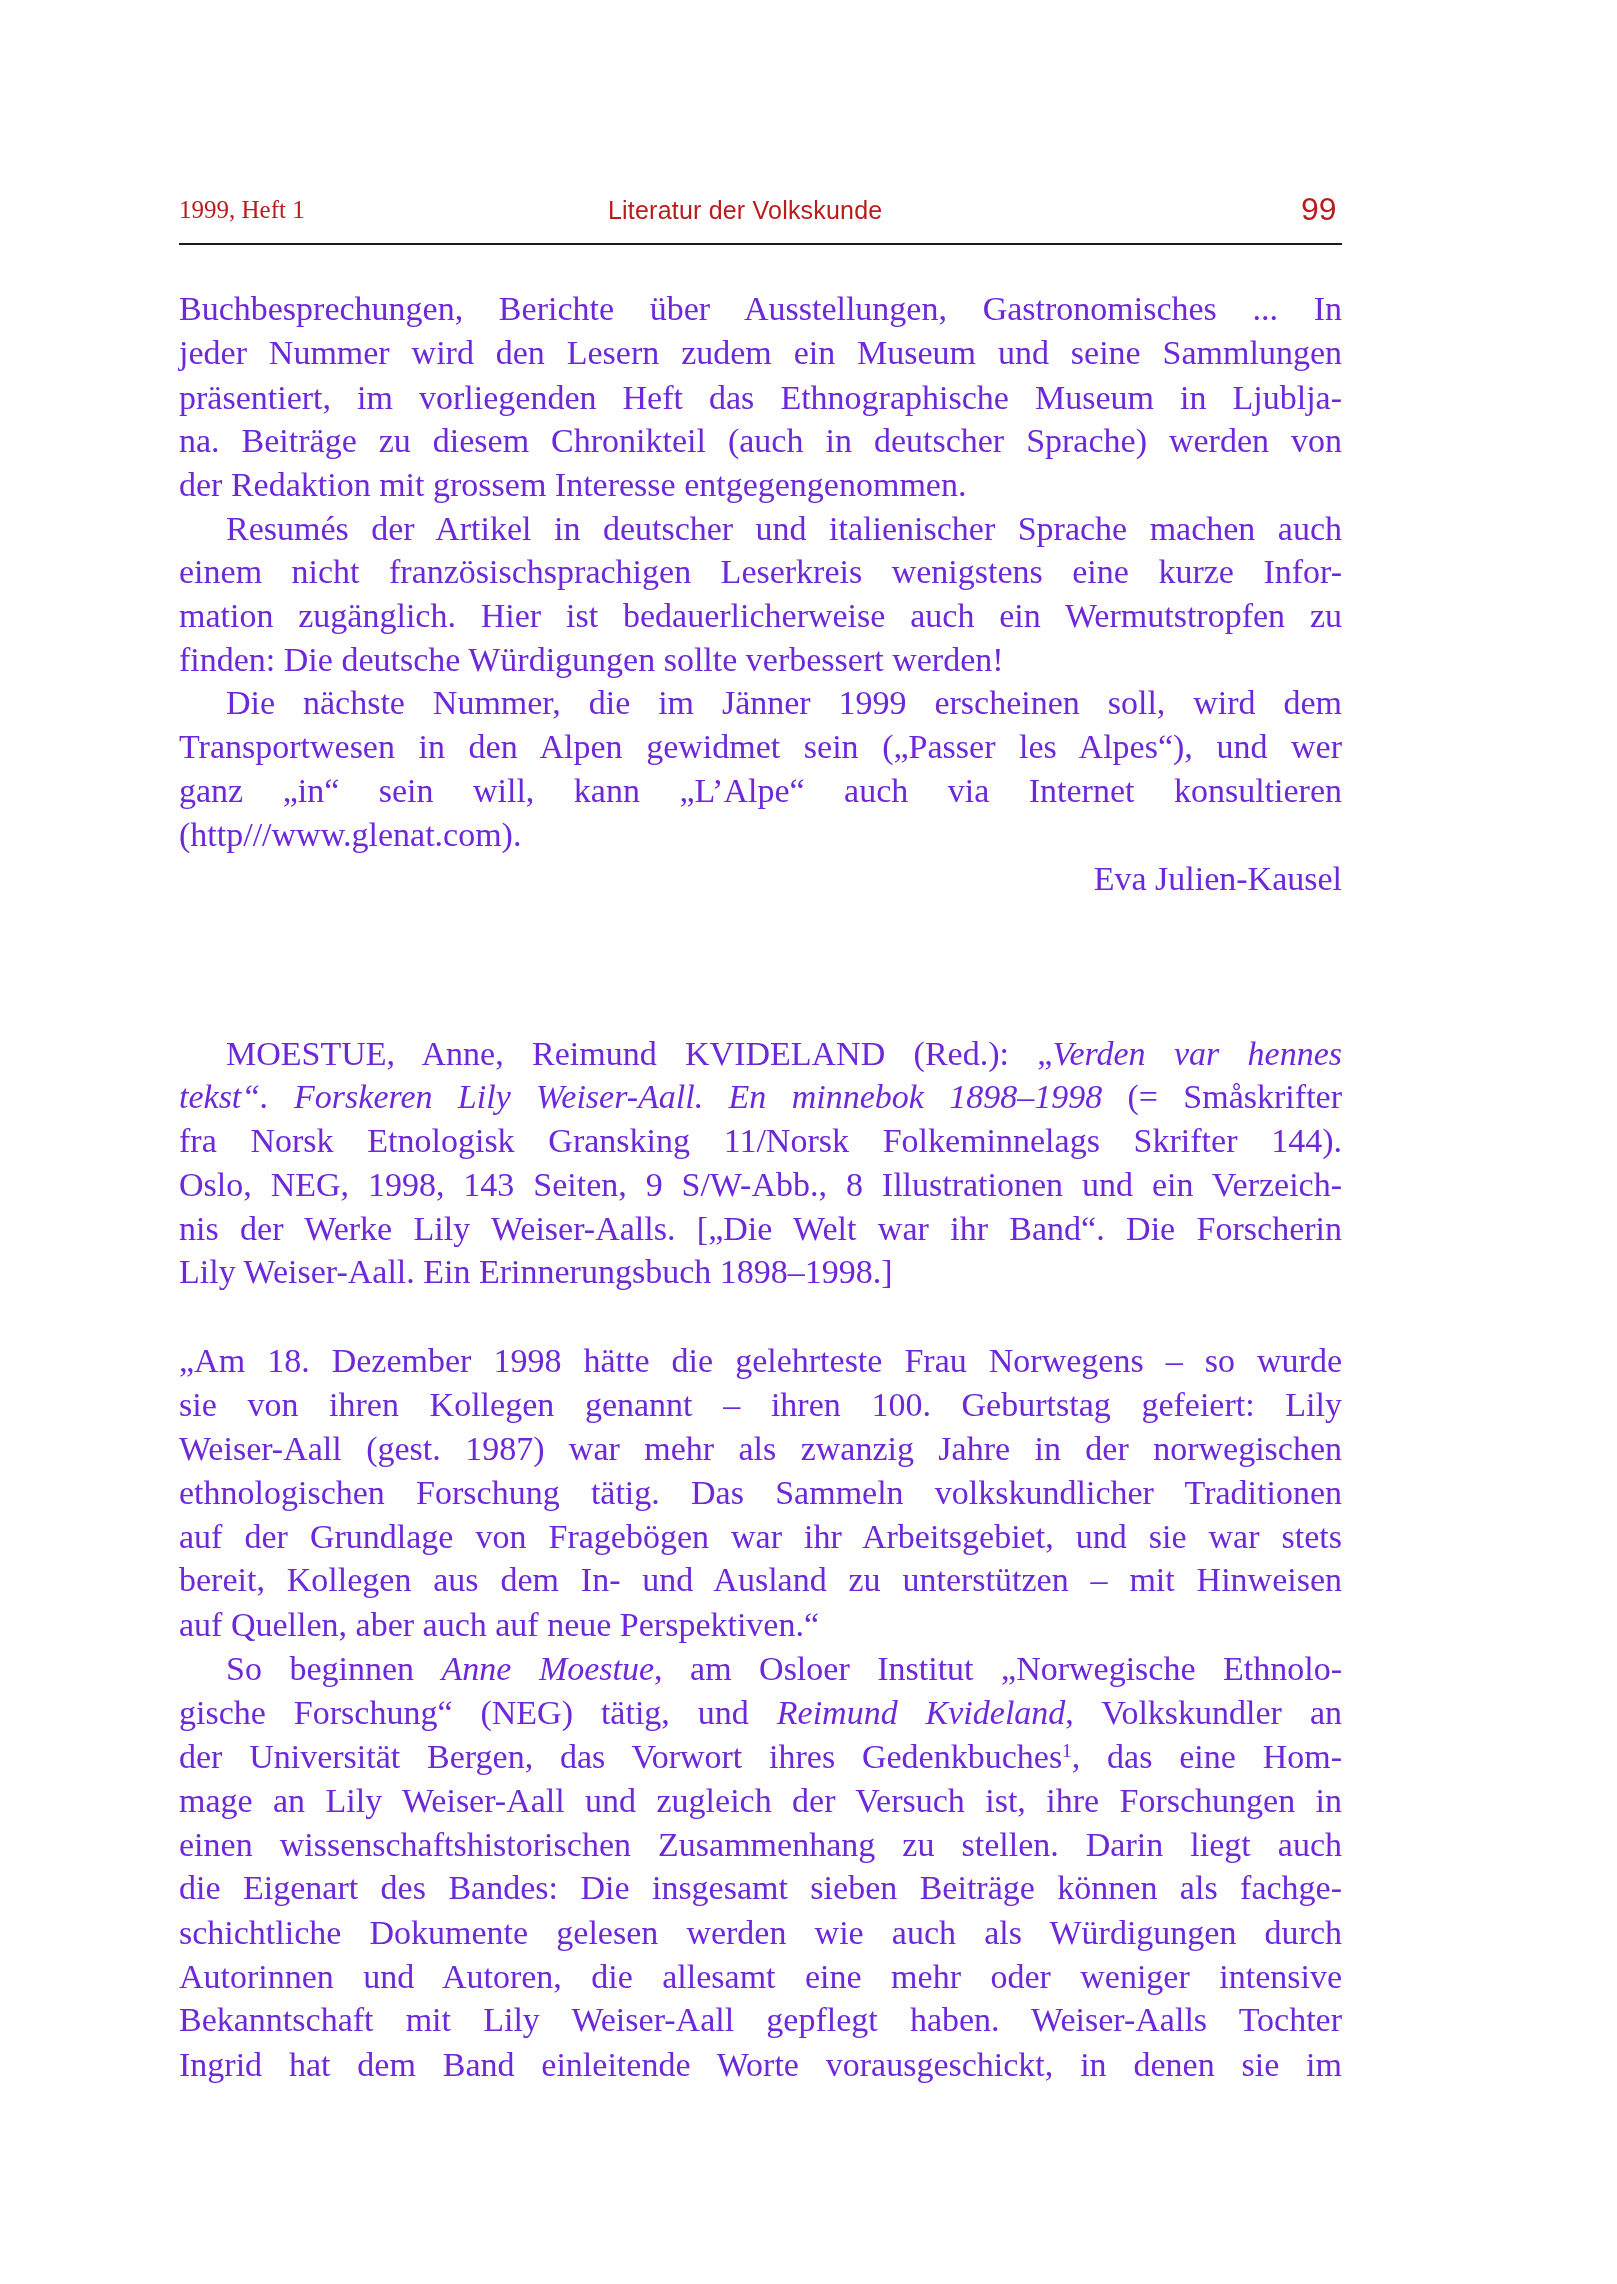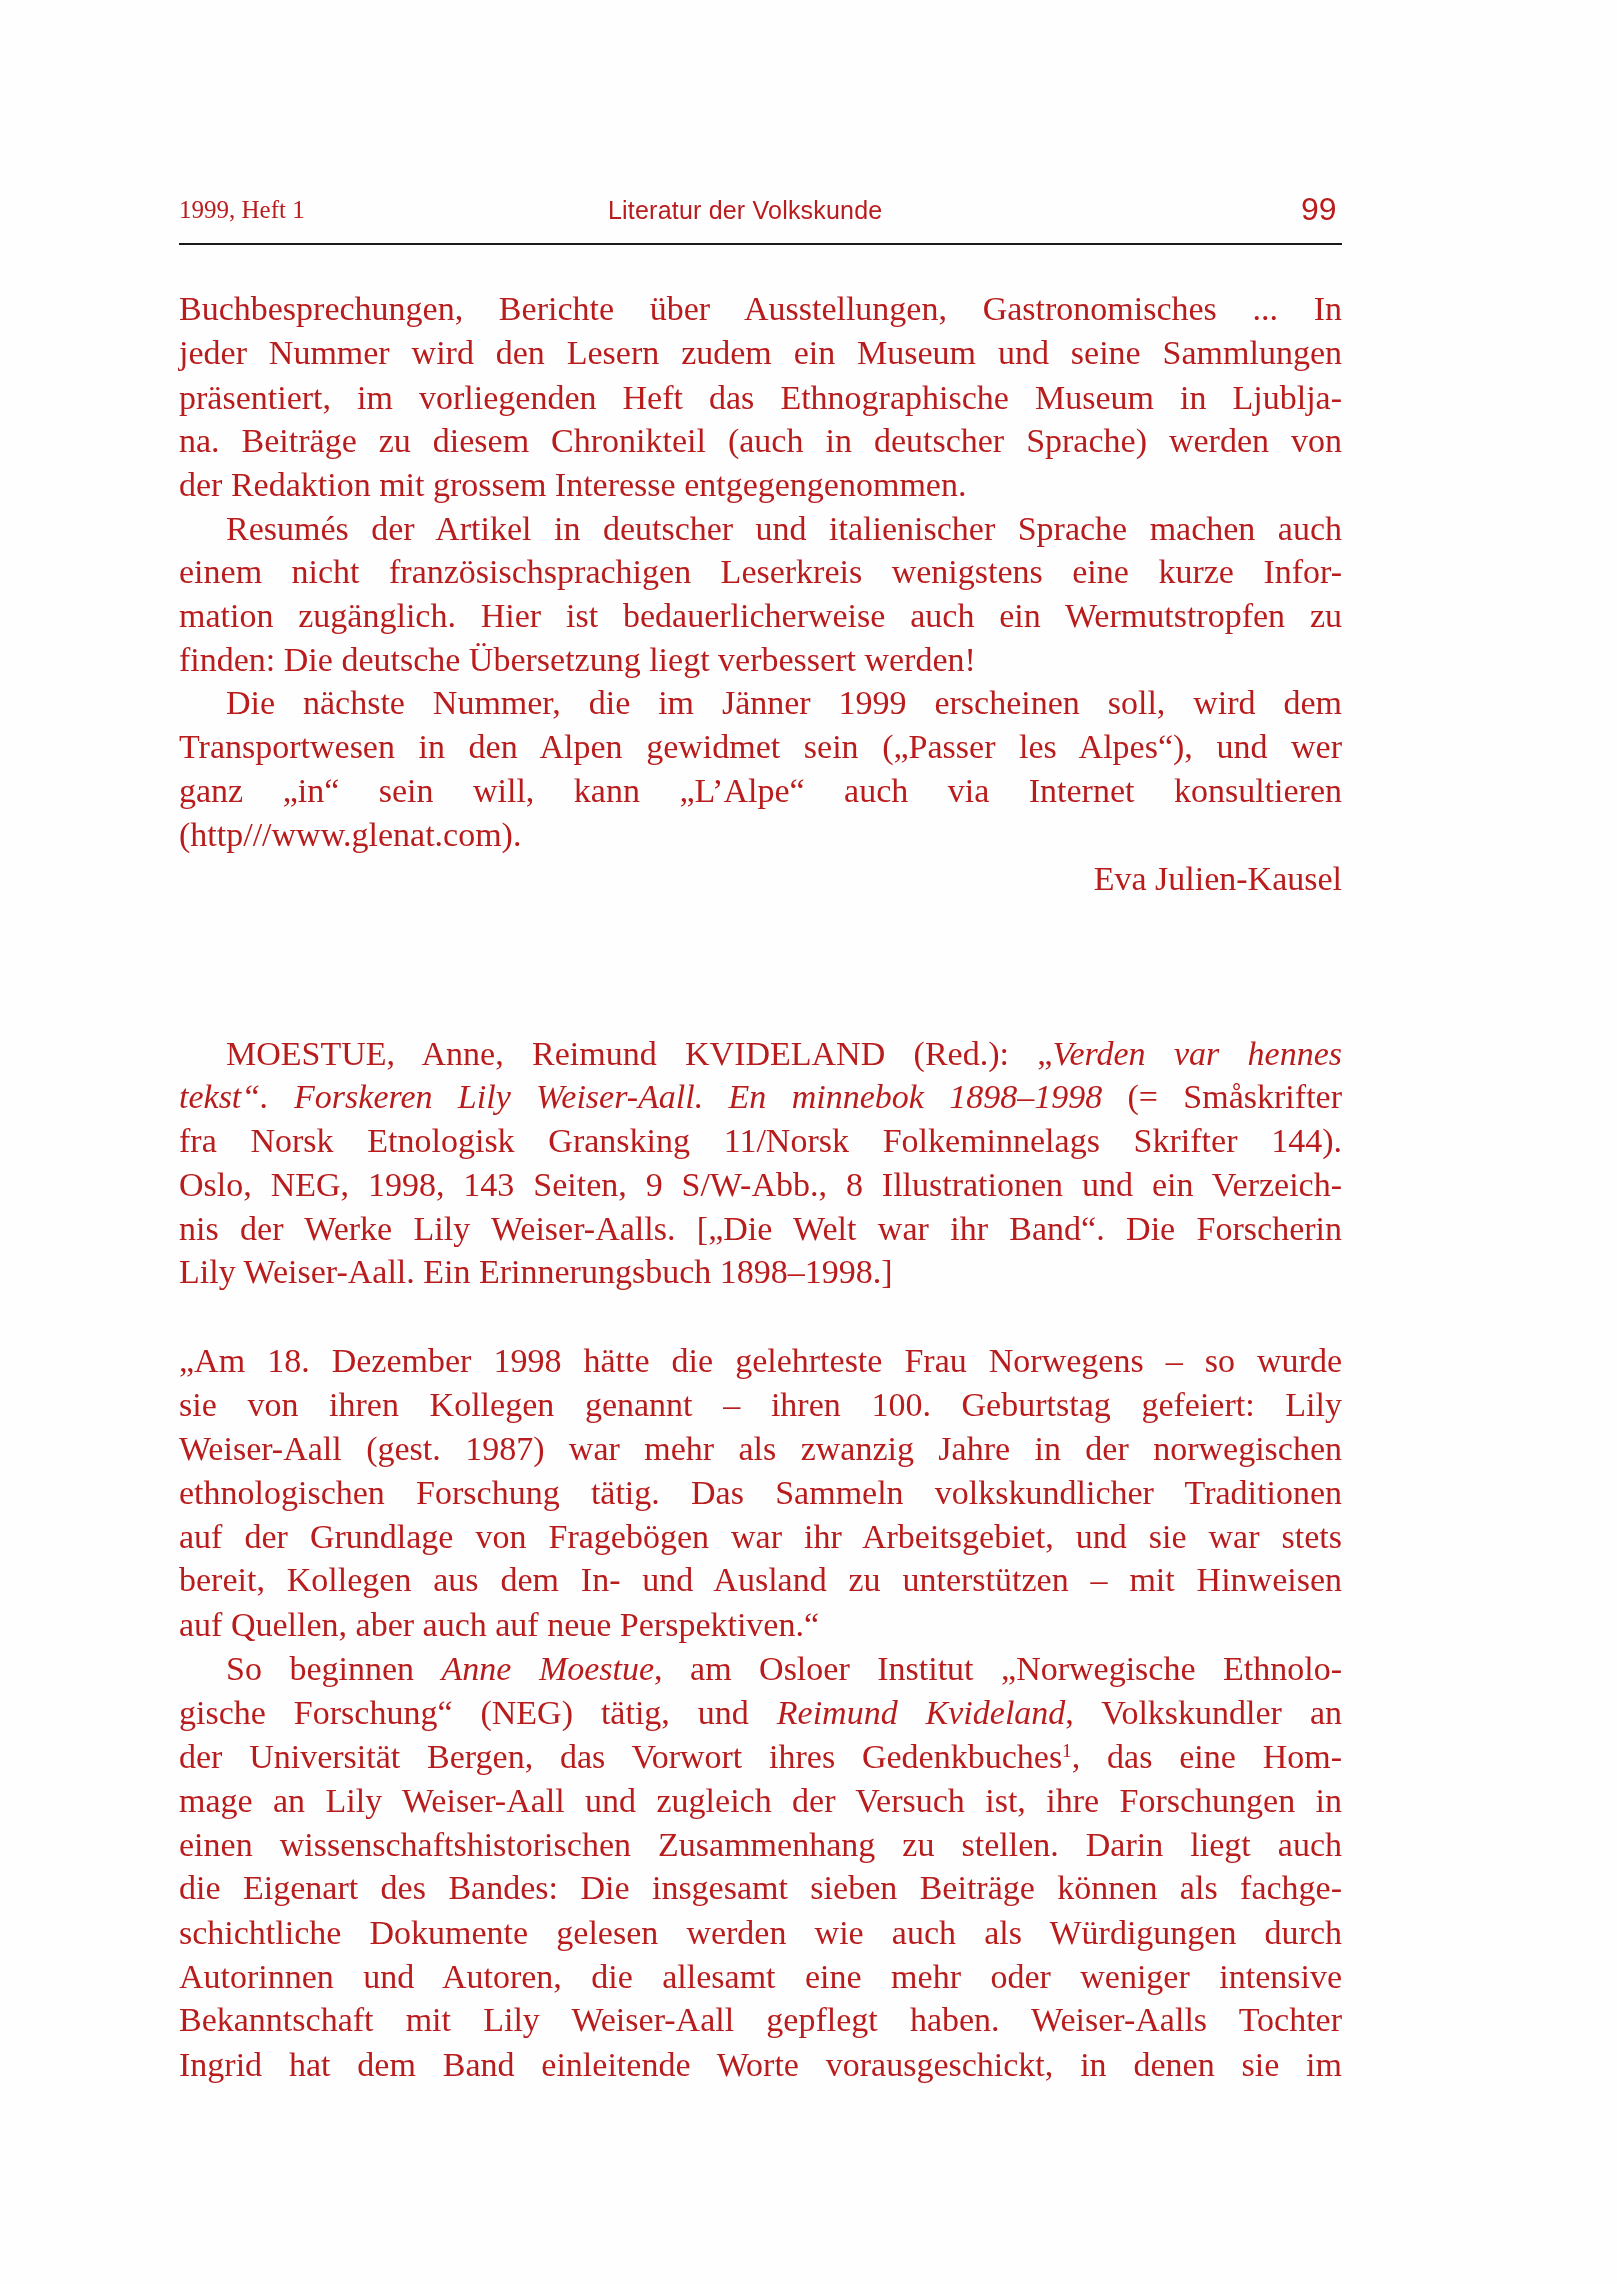--- a/index.html
+++ b/index.html
@@ -7,21 +7,21 @@
   .page { position: absolute; left: 0; top: 0; width: 1617px; height: 2284px; background: #fefefe; }
   .hdr { position: absolute; font-family: "Liberation Sans", sans-serif; color: #b91c1c; white-space: nowrap; }
   .hdr-left { left: 179px; top: 196px; font-size: 25px; font-family: "Liberation Serif", serif; }
   .hdr-center { left: 608px; top: 196px; font-size: 25px; letter-spacing: 0.2px; }
   .hdr-right { left: 1301px; top: 191px; font-size: 32px; font-family: "Liberation Sans", sans-serif; }
   .rule { position: absolute; left: 179px; top: 243px; width: 1163px; height: 2.4px; background: #1a1a1a; }
   .ln {
     position: absolute; left: 179px; width: 1163px;
     font-family: "Liberation Serif", serif; font-size: 34px; line-height: 40px;
     white-space: nowrap; text-align: justify; text-align-last: justify;
-    color: #b91c1c;
+    color: #6d28d9;
   }
   .ln.last { text-align-last: left; }
   .ln.indent { left: 226px; width: 1116px; }
   .ln.right { text-align: right; text-align-last: right; }
   .ln i { font-style: italic; }
   .ln sup { font-size: 19.4px; vertical-align: 11.3px; line-height: 0; }
 </style>
 </head>
 <body>
 
@@ -37,21 +37,21 @@
       <div class="ln" style="top: 289px; white-space: normal; height: 40px; overflow: visible;">Buchbesprechungen, Berichte über Ausstellungen, Gastronomisches ... In</div>
       <div class="ln" style="top: 333px; white-space: normal; height: 40px; overflow: visible;">jeder Nummer wird den Lesern zudem ein Museum und seine Sammlungen</div>
       <div class="ln" style="top: 378px; white-space: normal; height: 40px; overflow: visible;">präsentiert, im vorliegenden Heft das Ethnographische Museum in Ljublja-</div>
       <div class="ln" style="top: 421px; white-space: normal; height: 40px; overflow: visible;">na. Beiträge zu diesem Chronikteil (auch in deutscher Sprache) werden von</div>
       <div class="ln last" style="top: 465px; white-space: normal; height: 40px; overflow: visible;">der Redaktion mit grossem Interesse entgegengenommen.</div>
     </div>
     <div>
       <div class="ln indent" style="top: 509px; white-space: normal; height: 40px; overflow: visible;">Resumés der Artikel in deutscher und italienischer Sprache machen auch</div>
       <div class="ln" style="top: 552px; white-space: normal; height: 40px; overflow: visible;">einem nicht französischsprachigen Leserkreis wenigstens eine kurze Infor-</div>
       <div class="ln" style="top: 596px; white-space: normal; height: 40px; overflow: visible;">mation zugänglich. Hier ist bedauerlicherweise auch ein Wermutstropfen zu</div>
-      <div class="ln last" style="top: 640px; white-space: normal; height: 40px; overflow: visible;">finden: Die deutsche Übersetzung liegt verbessert werden!</div>
+      <div class="ln last" style="top: 640px; white-space: normal; height: 40px; overflow: visible;">finden: Die deutsche Würdigungen sollte verbessert werden!</div>
     </div>
     <div>
       <div class="ln indent" style="top: 683px; white-space: normal; height: 40px; overflow: visible;">Die nächste Nummer, die im Jänner 1999 erscheinen soll, wird dem</div>
       <div class="ln" style="top: 727px; white-space: normal; height: 40px; overflow: visible;">Transportwesen in den Alpen gewidmet sein („Passer les Alpes“), und wer</div>
       <div class="ln" style="top: 771px; white-space: normal; height: 40px; overflow: visible;">ganz „in“ sein will, kann „L’Alpe“ auch via Internet konsultieren</div>
       <div class="ln last" style="top: 815px; white-space: normal; height: 40px; overflow: visible;">(http///www.glenat.com).</div>
     </div>
     <div class="ln right" style="top: 859px; white-space: normal; height: 40px; overflow: visible; text-align: center;">Eva Julien-Kausel</div>
   </div>
 

